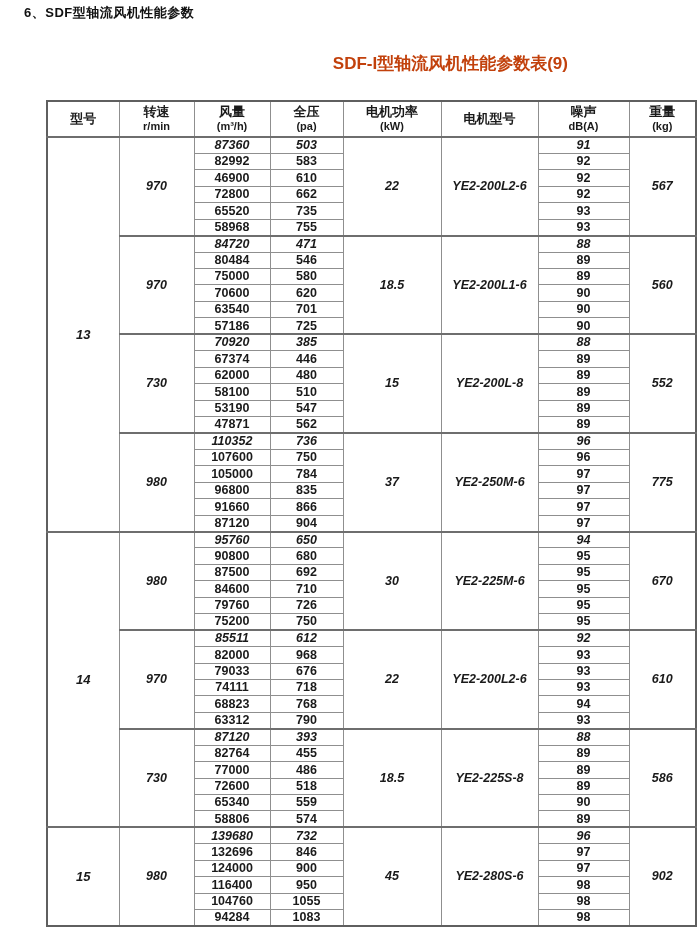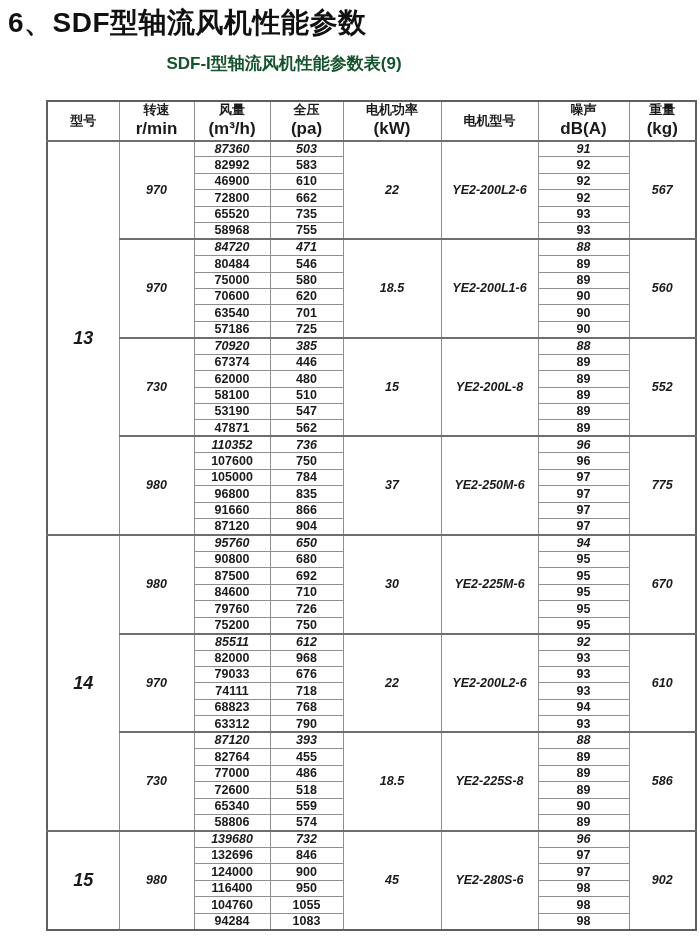--- a/index.html
+++ b/index.html
@@ -3,45 +3,45 @@
 <meta charset="utf-8">
 <style>
   * { box-sizing: border-box; }
   html, body {
     margin: 0; padding: 0;
     width: 700px; height: 946px;
     background: #ffffff;
     font-family: "Liberation Sans", "DejaVu Sans", sans-serif;
   }
   .doc-title {
-    position: absolute; left: 8px; top: 4px;
-    font-size: 28px; font-weight: bold; color: #111111;
+    position: absolute; left: 24px; top: 4px;
+    font-size: 13px; font-weight: bold; color: #111111;
     letter-spacing: 0.5px; white-space: nowrap;
   }
   .table-title {
     position: absolute; left: 0; top: 52px; width: 568px;
-    text-align: center; font-size: 17px; font-weight: bold; color: #14532d;
+    text-align: right; font-size: 17px; font-weight: bold; color: #c2410c;
   }
   table.perf {
     position: absolute; left: 46px; top: 100px; width: 649px;
     border-collapse: collapse; table-layout: fixed;
     color: #1a1a1a;
     border: 2px solid #5f5f5f;
   }
   th, td {
     border: 1px solid #8f8f8f;
     text-align: center; vertical-align: middle;
     padding: 0; font-weight: bold;
     overflow: hidden; white-space: nowrap;
   }
   thead th { height: 36px; font-size: 13px; border-bottom: 2px solid #6e6e6e; line-height: 1.25; }
-  thead .unit { font-size: 17px; }
+  thead .unit { font-size: 11px; }
   tbody td { height: 16.45px; font-size: 12.5px; line-height: 1; }
   tr.group-start td { border-top: 2px solid #6e6e6e; font-style: italic; }
-  .model-cell { font-size: 18px; }
+  .model-cell { font-size: 13px; }
 </style>
 </head>
 <body>
 
 <div class="doc-title">6、SDF型轴流风机性能参数</div>
 <div class="table-title">SDF-I型轴流风机性能参数表(9)</div>
 
 <table class="perf">
   <colgroup>
     <col style="width:72px">

